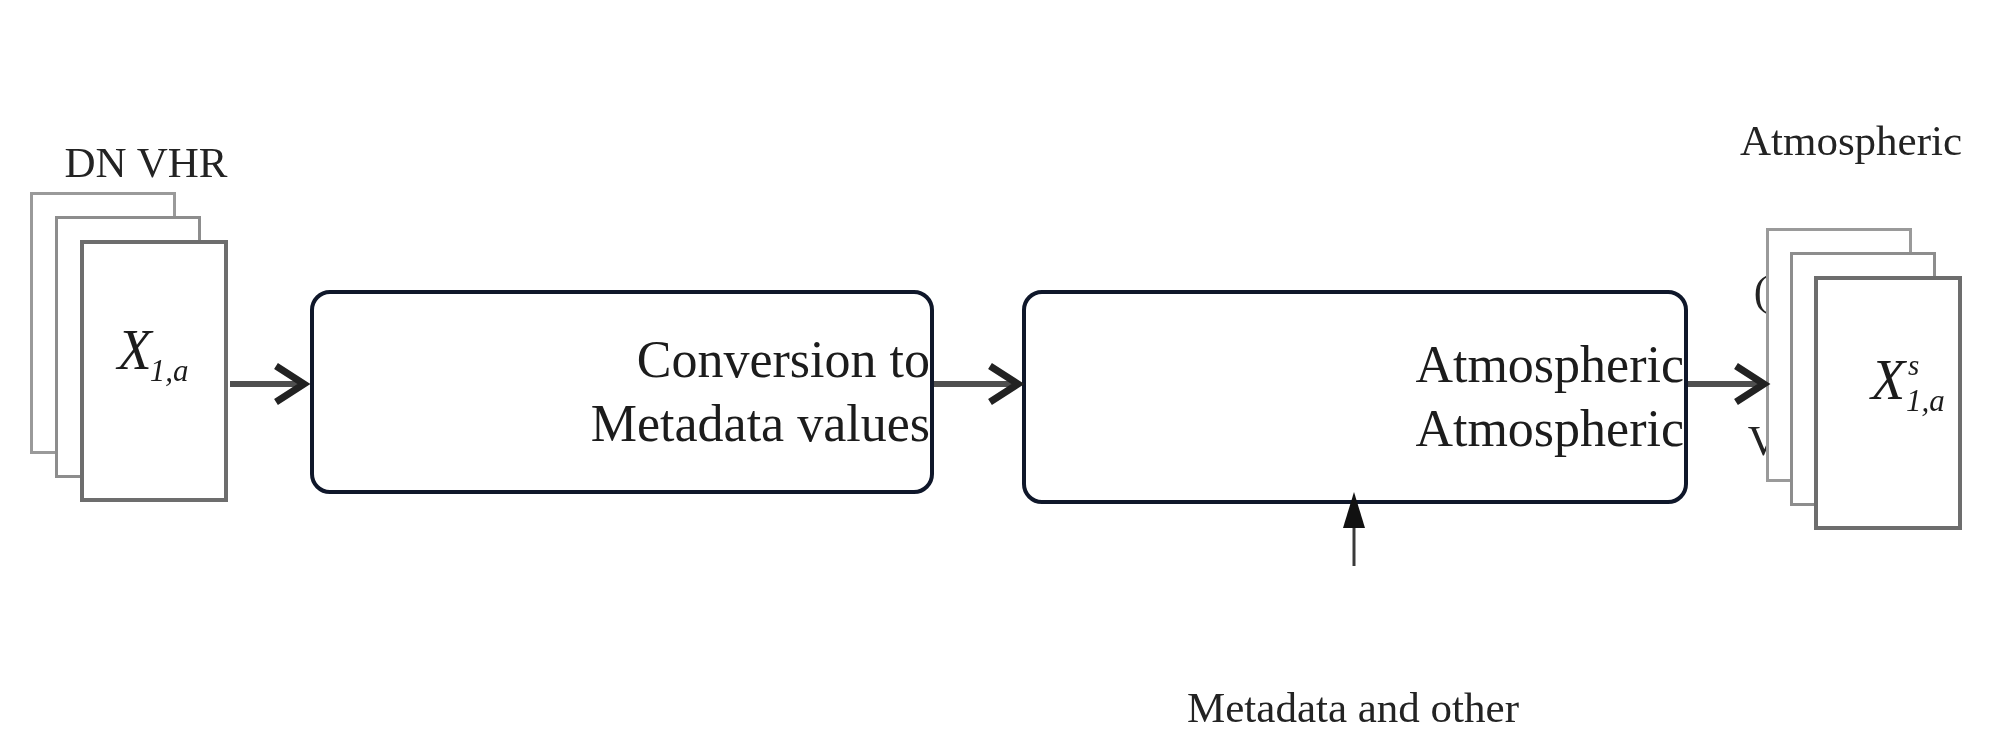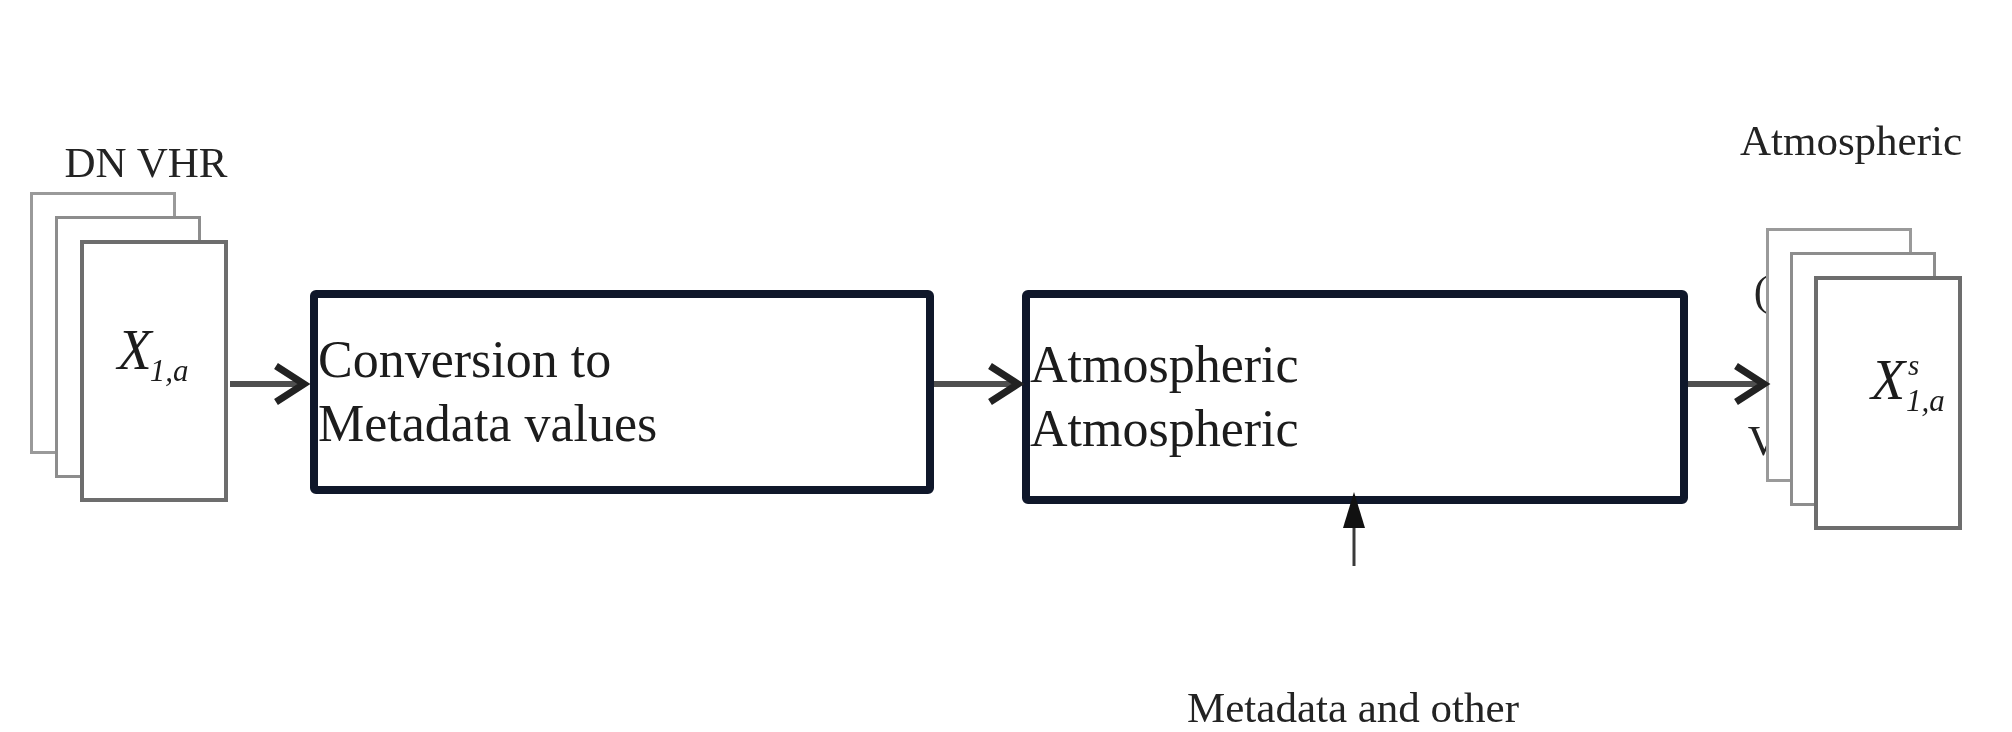--- a/index.html
+++ b/index.html
@@ -77,26 +77,26 @@
     top: -16px;
     font-size: 31px;
     font-style: italic;
     white-space: nowrap;
   }
 
   
   .procbox {
     position: absolute;
     box-sizing: border-box;
-    border: 8px solid #0f172a;
-    border-radius: 6px;
+    border: 4px solid #0f172a;
+    border-radius: 20px;
     background: #ffffff;
     display: flex;
     flex-direction: column;
-    align-items: flex-start;
+    align-items: flex-end;
     justify-content: center;
   }
   .procbox .boxline {
     display: block;
     text-align: center;
     font-size: 52px;
     line-height: 64px;
     color: #1c1c1c;
     white-space: pre;
     font-family: "Liberation Serif", "DejaVu Serif", serif;

